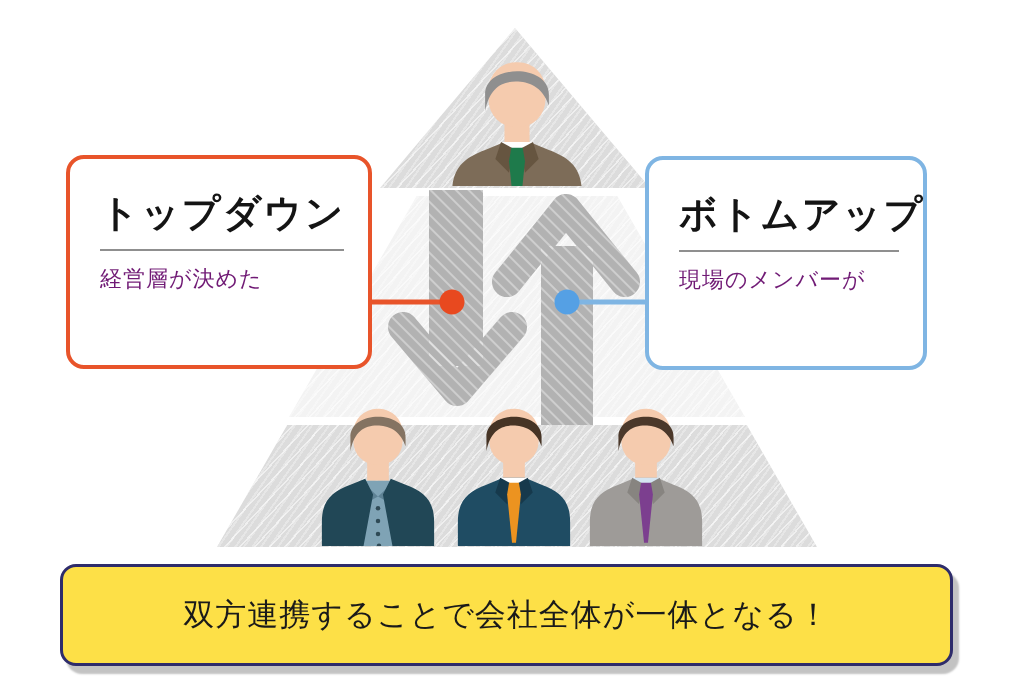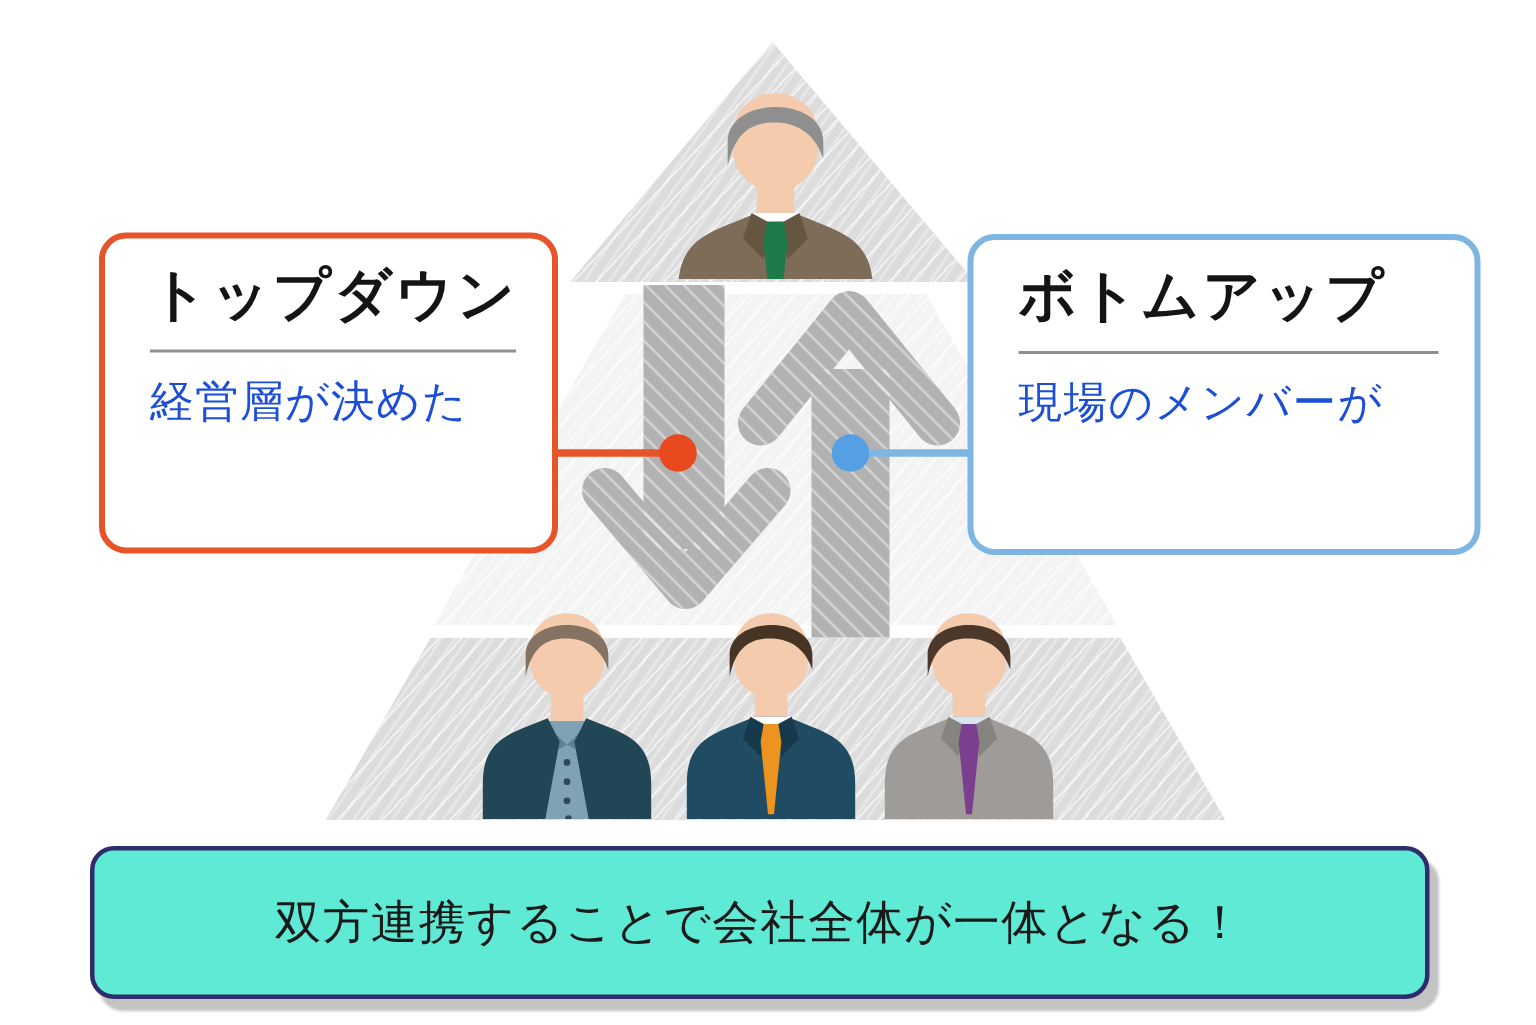--- a/index.html
+++ b/index.html
@@ -32,34 +32,34 @@
   .fig-exec{left:443px;top:52px;width:148px;height:134px;z-index:2;}
   .fig-emp{top:400px;width:128px;height:146px;z-index:4;}
   .fig-emp1{left:314px;}
   .fig-emp2{left:450px;}
   .fig-emp3{left:582px;}
   
   .overlay{position:absolute;left:0;top:0;z-index:3;}
   
   .card{
     position:absolute;z-index:5;background:#ffffff;border-radius:18px;
-    padding:16px 24px 0 30px;box-sizing:border-box;
+    padding:32px 24px 0 30px;box-sizing:border-box;
   }
   .card-topdown{left:66px;top:155px;width:306px;height:214px;border:4px solid #E8542A;}
-  .card-bottomup{left:645px;top:156px;width:342px;height:214px;border:4px solid #7FB5E3;}
+  .card-bottomup{left:645px;top:156px;width:282px;height:214px;border:4px solid #7FB5E3;}
   .card-title{
     font-size:38px;font-weight:bold;color:#141414;letter-spacing:2px;
     line-height:1.2;white-space:nowrap;
   }
   .card-divider{border:none;border-top:2px solid #8f8f8f;margin:12px 0 0 0;width:100%;}
-  .card-body{font-size:29px;color:#1d4ed8;line-height:1.48;margin-top:12px;letter-spacing:1px;}
+  .card-body{font-size:22px;color:#701a75;line-height:1.48;margin-top:12px;letter-spacing:1px;}
   
   .banner{
     position:absolute;left:60px;top:564px;width:893px;height:102px;z-index:5;
-    background:#5eead4;border:3px solid #2E2C6B;border-radius:16px;
+    background:#fde047;border:3px solid #2E2C6B;border-radius:16px;
     box-shadow:6px 8px 2px #c3c3c3;box-sizing:border-box;
     display:flex;align-items:center;justify-content:center;
   }
   .banner-text{font-size:31px;color:#1a1a1a;letter-spacing:1px;white-space:nowrap;}
 </style>
 </head>
 <body>
 
 <div class="canvas">
 

